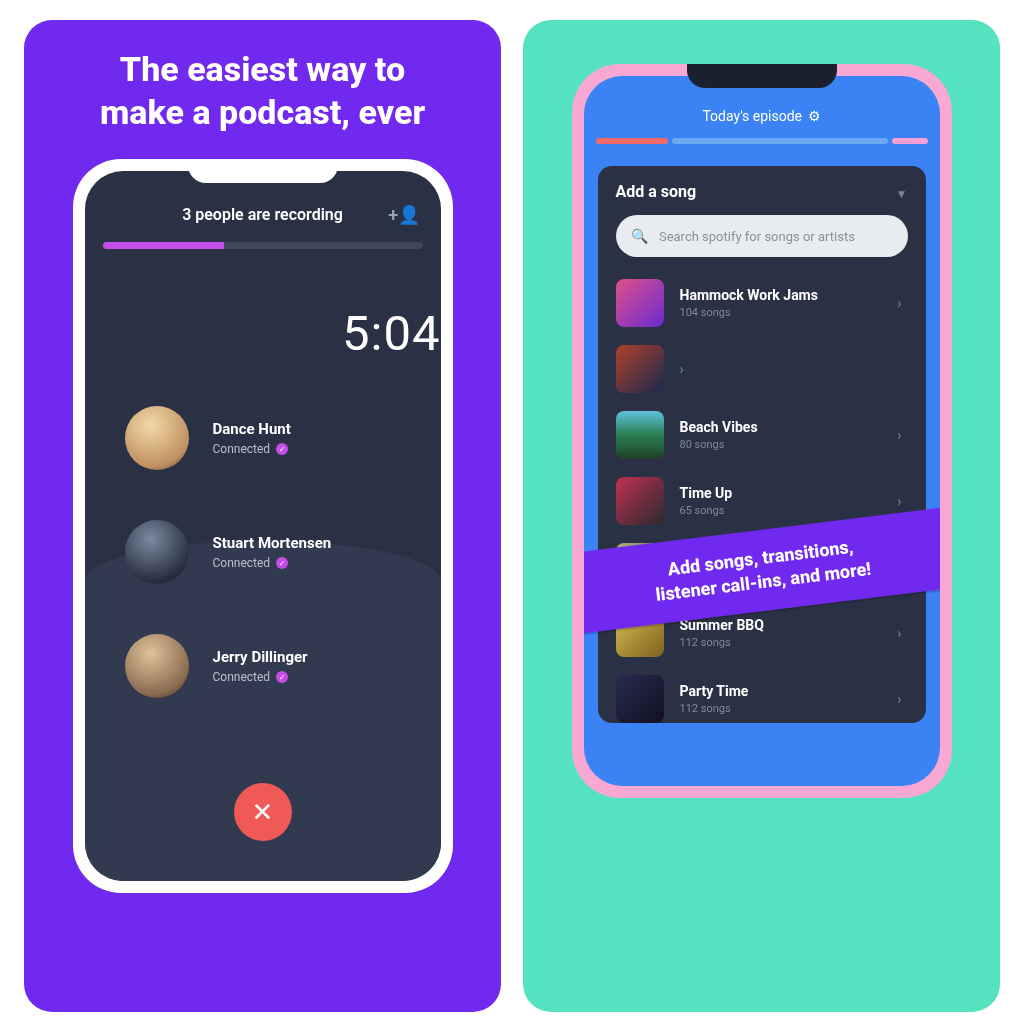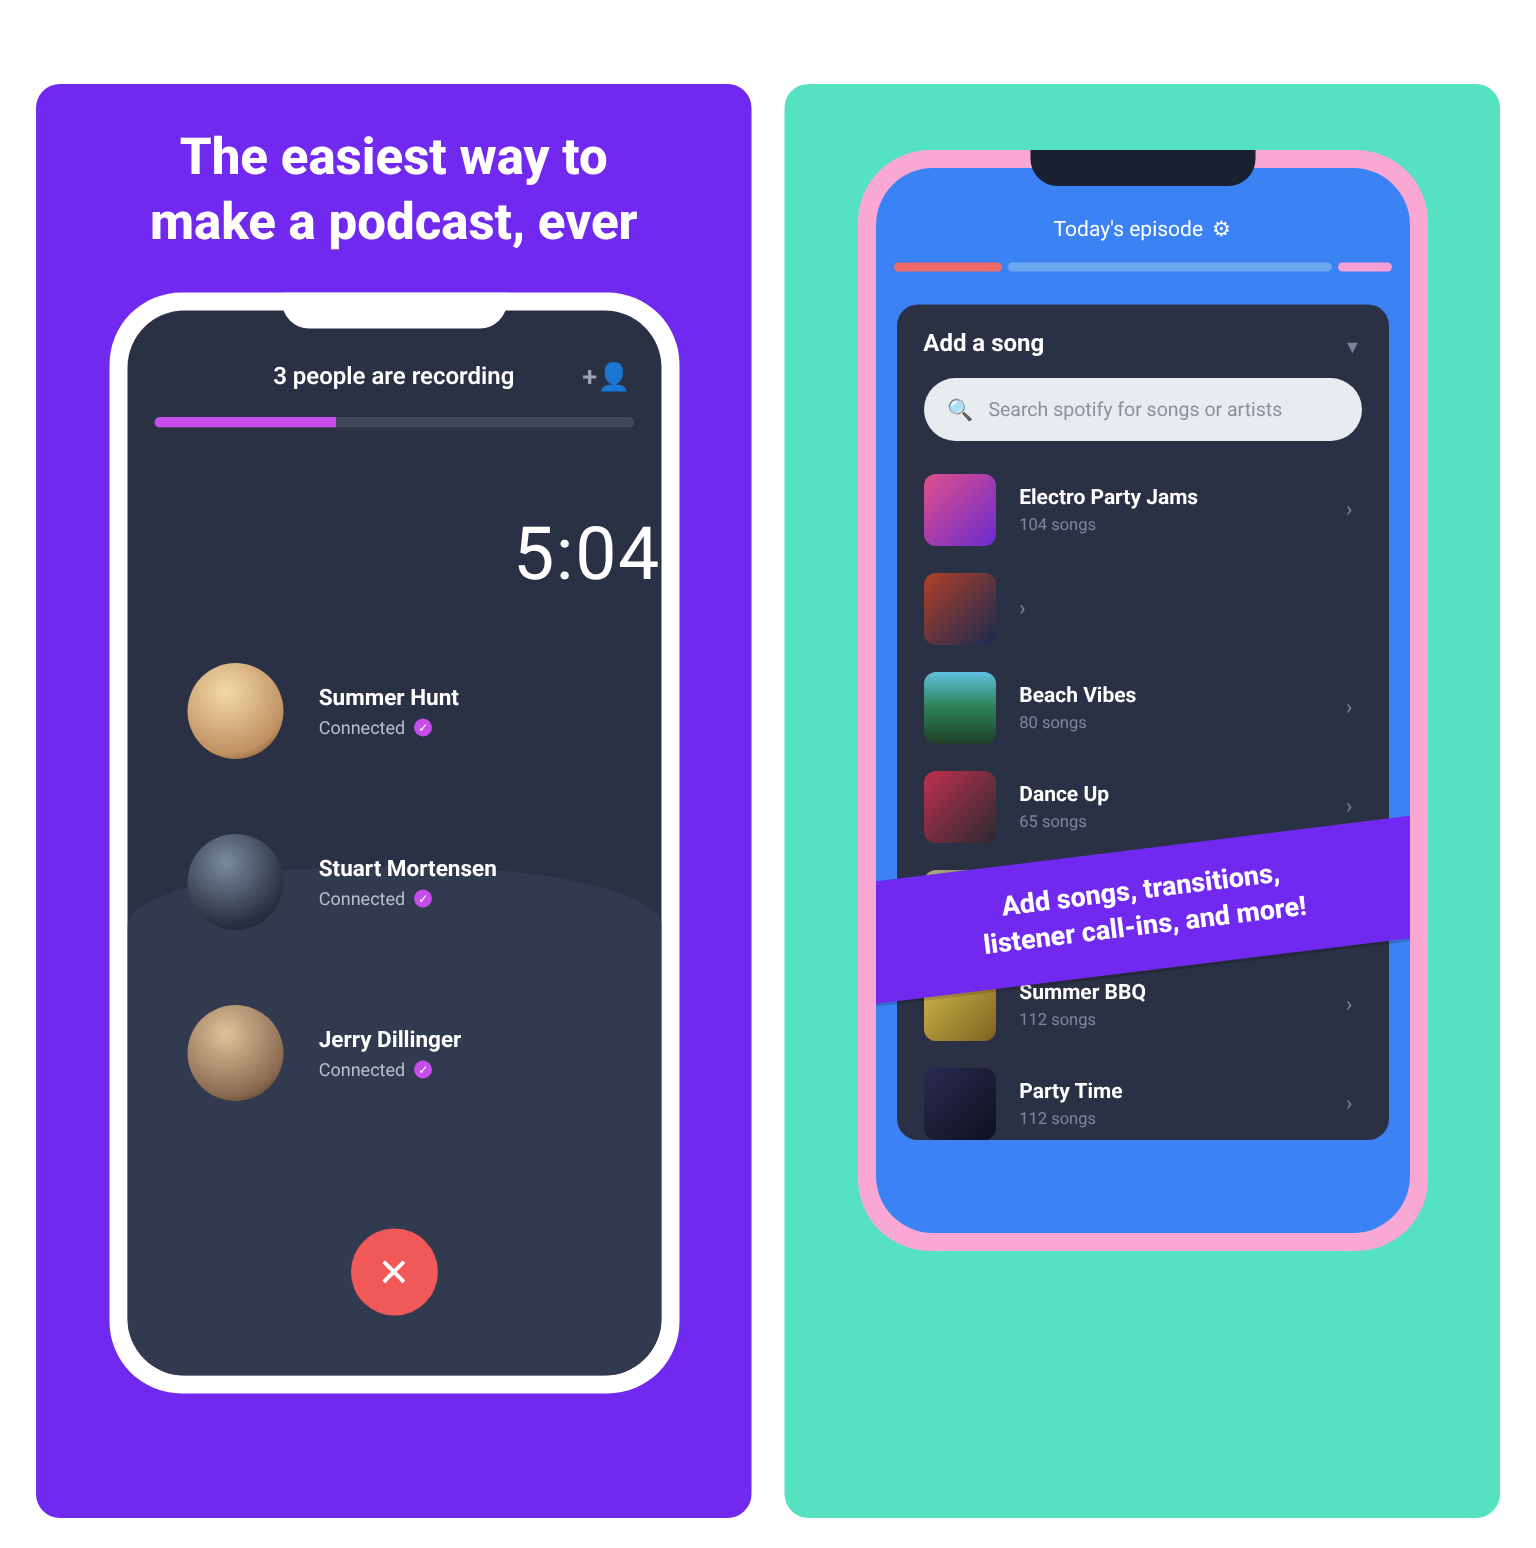--- a/index.html
+++ b/index.html
@@ -7,28 +7,27 @@
     width: 1024px;
     height: 1032px;
     background: #fff;
     font-family: -apple-system, BlinkMacSystemFont, "Segoe UI", Roboto, sans-serif;
     display: flex;
     gap: 22px;
     padding: 20px 24px;
   }
   .panel {
     flex: 1;
-    border-radius: 16px;
+    border-radius: 28px;
     position: relative;
     overflow: hidden;
     display: flex;
     flex-direction: column;
     align-items: center;
     padding-top: 28px;
-    margin-top: 36px;
   }
   .panel.left { background: #7229ef; }
   .panel.right { background: #55e2c1; }
   .headline {
     color: #fff;
     font-weight: 800;
     font-size: 34px;
     line-height: 1.25;
     text-align: center;
     padding: 0 30px 10px;
@@ -281,21 +280,21 @@
         <div class="fill"></div>
       </div>
       <div class="timer">5:04</div>
 
       <div class="wave-bg"></div>
 
       <div class="people">
         <div class="person">
           <div class="avatar a1"></div>
           <div class="pinfo">
-            <div class="name">Summer Hunt</div>
+            <div class="name">Dance Hunt</div>
             <div class="status">
               <span>Connected</span>
               <span class="verify">✓</span>
             </div>
           </div>
         </div>
         <div class="person">
           <div class="avatar a2"></div>
           <div class="pinfo">
             <div class="name">Stuart Mortensen</div>
@@ -345,41 +344,41 @@
           <span class="chev">▼</span>
         </div>
         <div class="search">
           <span class="mag">🔍</span>
           <span>Search spotify for songs or artists</span>
         </div>
         <div class="songlist">
           <div class="song">
             <div class="thumb t1"></div>
             <div class="sinfo">
-              <div class="title">Electro Party Jams</div>
+              <div class="title">Hammock Work Jams</div>
               <div class="sub">104 songs</div>
             </div>
             <span class="arrow">›</span>
           </div>
           <div class="song">
             <div class="thumb t2"></div>
             <span class="arrow">›</span>
           </div>
           <div class="song">
             <div class="thumb t3"></div>
             <div class="sinfo">
               <div class="title">Beach Vibes</div>
               <div class="sub">80 songs</div>
             </div>
             <span class="arrow">›</span>
           </div>
           <div class="song">
             <div class="thumb t4"></div>
             <div class="sinfo">
-              <div class="title">Dance Up</div>
+              <div class="title">Time Up</div>
               <div class="sub">65 songs</div>
             </div>
             <span class="arrow">›</span>
           </div>
           <div class="song">
             <div class="thumb t5"></div>
             <div class="sinfo">
               <div class="title">Electro H</div>
               <div class="sub"></div>
             </div>

